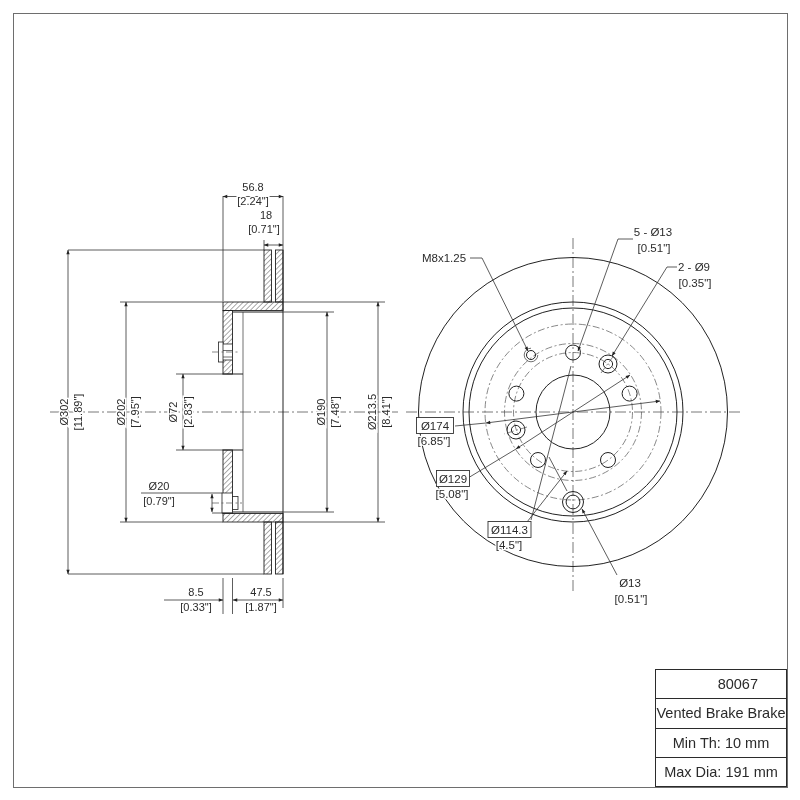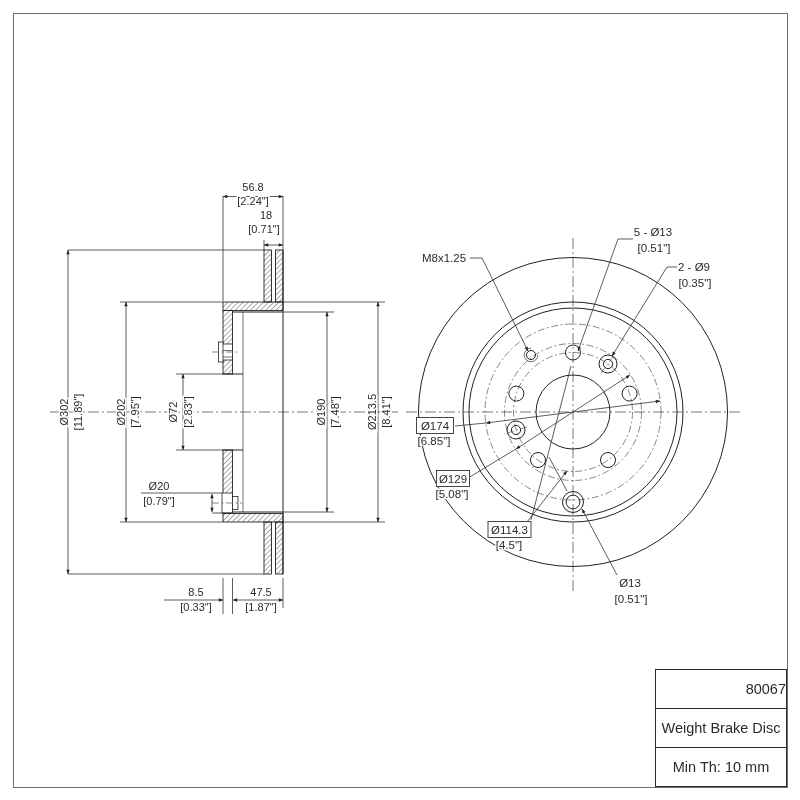--- a/index.html
+++ b/index.html
@@ -16,21 +16,21 @@
   .dim{stroke:#333;stroke-width:.8;fill:none;}
   .cl{stroke:#555;stroke-width:.8;fill:none;stroke-dasharray:11 3 2 3;}
   .clt{stroke:#555;stroke-width:.7;fill:none;stroke-dasharray:7 2.5 2 2.5;}
   .hat{fill:url(#hatch);stroke:#222;stroke-width:.9;}
   .wht{fill:#fff;stroke:#222;stroke-width:.8;}
   .box{fill:#fff;stroke:#333;stroke-width:.9;}
   .titleblock{position:absolute;left:655px;top:669px;width:132px;height:118px;
         border:1.2px solid #2b2b2b;box-sizing:border-box;display:flex;flex-direction:column;}
   .tb-row{flex:1;display:flex;align-items:center;justify-content:center;
         border-top:1px solid #2b2b2b;font-size:14.5px;color:#2b2b2b;white-space:nowrap;}
-  .tb-row:first-child{border-top:none;justify-content:flex-end;}
+  .tb-row:first-child{border-top:none;justify-content:flex-end;padding-right:28px;}
 </style>
 </head>
 <body>
 
 <div class="page">
 
 <svg width="800" height="800" viewBox="0 0 800 800">
   <defs>
     <pattern id="hatch" width="3.6" height="3.6" patternUnits="userSpaceOnUse" patternTransform="rotate(45)">
       <line x1="0" y1="0" x2="0" y2="3.6" stroke="#2a2a2a" stroke-width="0.8"></line>
@@ -215,18 +215,19 @@
       <text class="lbltxt" x="509" y="549" text-anchor="middle">[4.5"]</text>
     </g>
 
     <text class="lbltxt" x="630" y="587" text-anchor="middle">Ø13</text>
     <text class="lbltxt" x="631" y="603" text-anchor="middle">[0.51"]</text>
   </g>
 </svg>
 
 <div class="titleblock">
   <div class="tb-row">80067</div>
-  <div class="tb-row">Weight Brake Disc</div>
+  <div class="tb-row">Vented Brake Brake</div>
   <div class="tb-row">Min Th: 10 mm</div>
+  <div class="tb-row">Max Dia: 191 mm</div>
 </div>
 
 <div class="page-border"></div>
 </div>
 
 </body></html>

